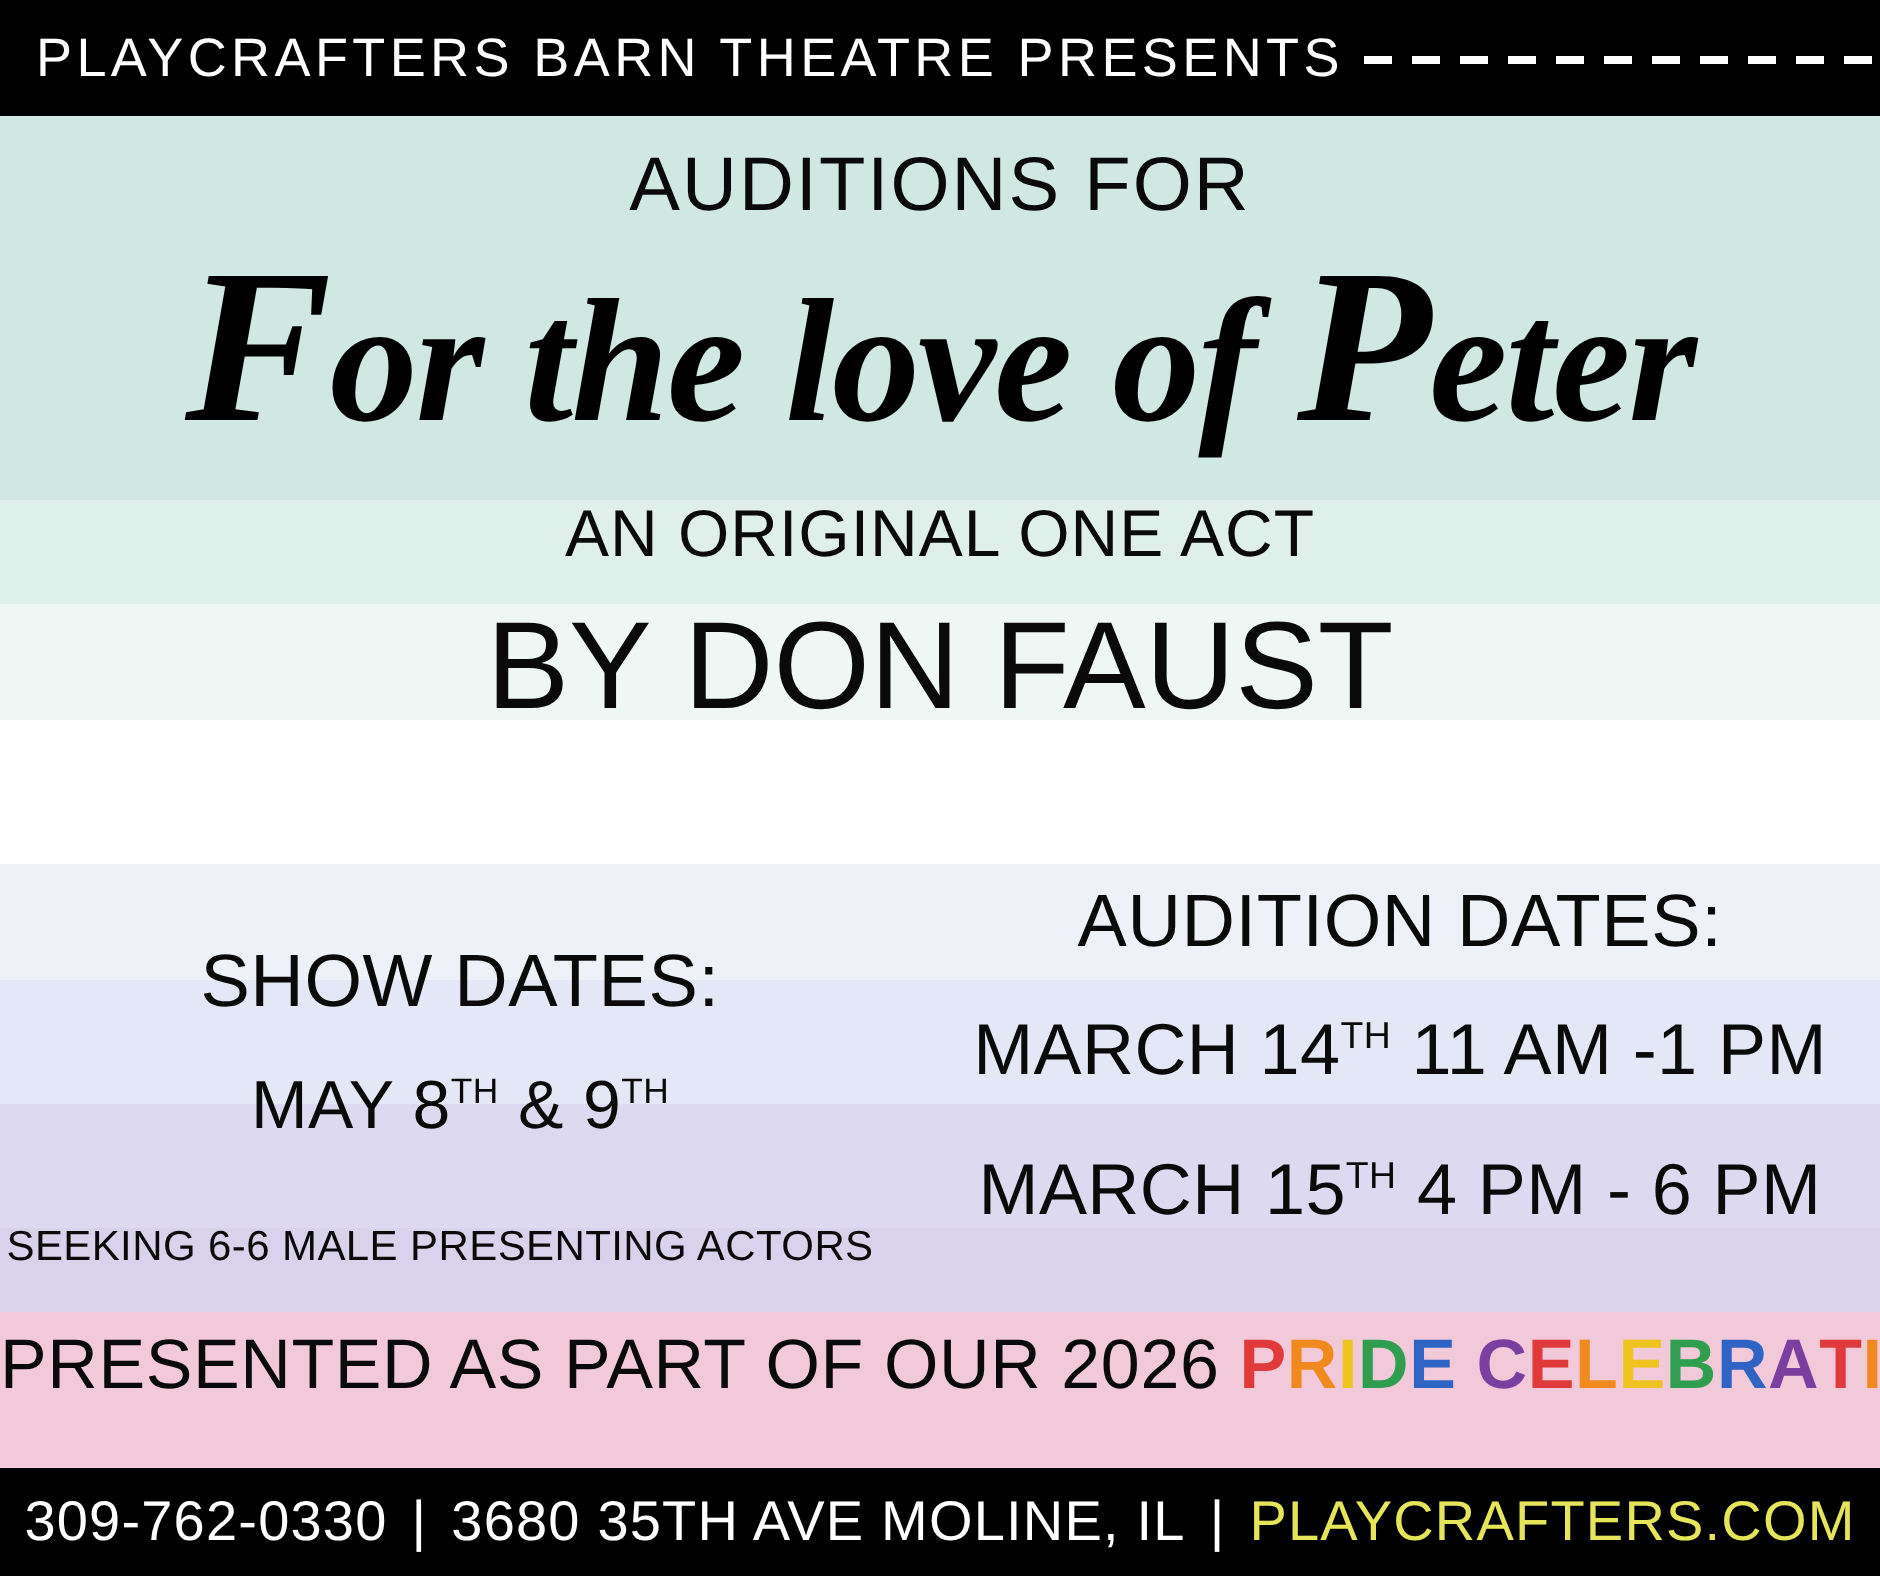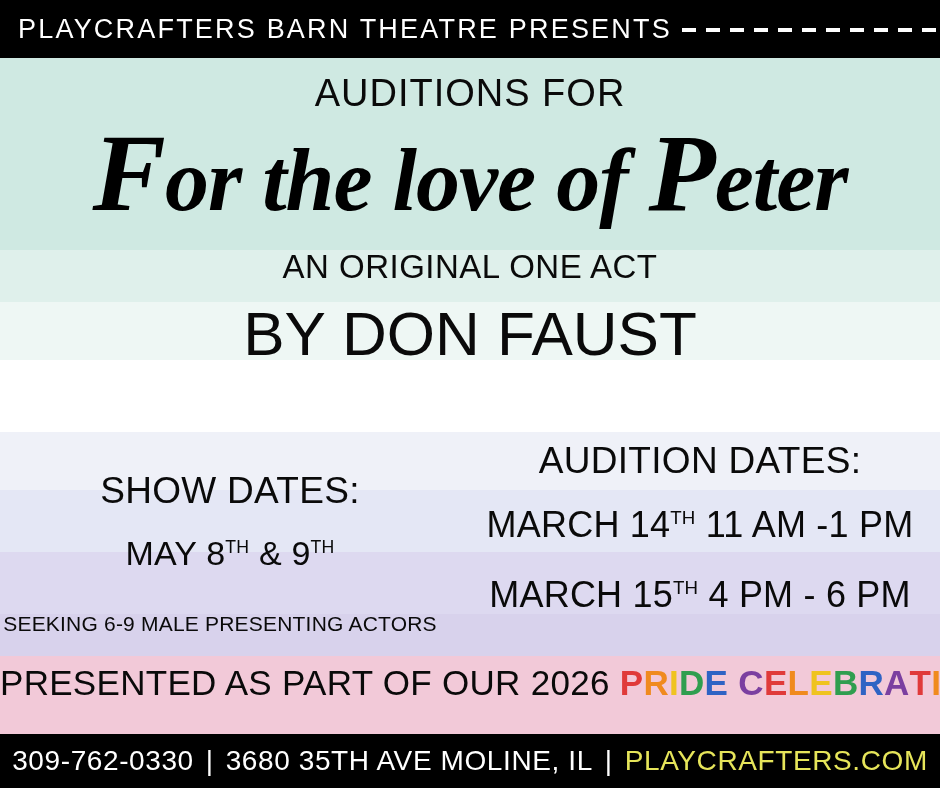--- a/index.html
+++ b/index.html
@@ -234,21 +234,21 @@
 
     <div class="subtitle">AN ORIGINAL ONE ACT</div>
 
     <div class="byline">BY DON FAUST</div>
 
     <div class="col-left">
       <div class="col-head">SHOW DATES:</div>
       <div class="col-line"><span>MAY 8</span><sup>TH</sup><span> &amp; 9</span><sup>TH</sup></div>
     </div>
 
-    <div class="seeking">SEEKING 6-9 MALE PRESENTING ACTORS</div>
+    <div class="seeking">SEEKING 6-6 MALE PRESENTING ACTORS</div>
 
     <div class="col-right">
       <div class="col-head">AUDITION DATES:</div>
       <div class="col-line"><span>MARCH 14</span><sup>TH</sup><span> 11 AM -1 PM</span></div>
       <div class="col-line"><span>MARCH 15</span><sup>TH</sup><span> 4 PM - 6 PM</span></div>
     </div>
 
     <div class="pride-line"><span>PRESENTED AS PART OF OUR 2026 </span><span class="pride-word" id="pride-word"><span style="color: rgb(224, 58, 58);">P</span><span style="color: rgb(240, 138, 30);">R</span><span style="color: rgb(239, 195, 32);">I</span><span style="color: rgb(47, 158, 79);">D</span><span style="color: rgb(47, 99, 196);">E</span><span style="color: rgb(0, 0, 0);">&nbsp;</span><span style="color: rgb(123, 63, 160);">C</span><span style="color: rgb(224, 58, 58);">E</span><span style="color: rgb(240, 138, 30);">L</span><span style="color: rgb(239, 195, 32);">E</span><span style="color: rgb(47, 158, 79);">B</span><span style="color: rgb(47, 99, 196);">R</span><span style="color: rgb(123, 63, 160);">A</span><span style="color: rgb(224, 58, 58);">T</span><span style="color: rgb(240, 138, 30);">I</span></span></div>
 
     <div class="footer-bar">

